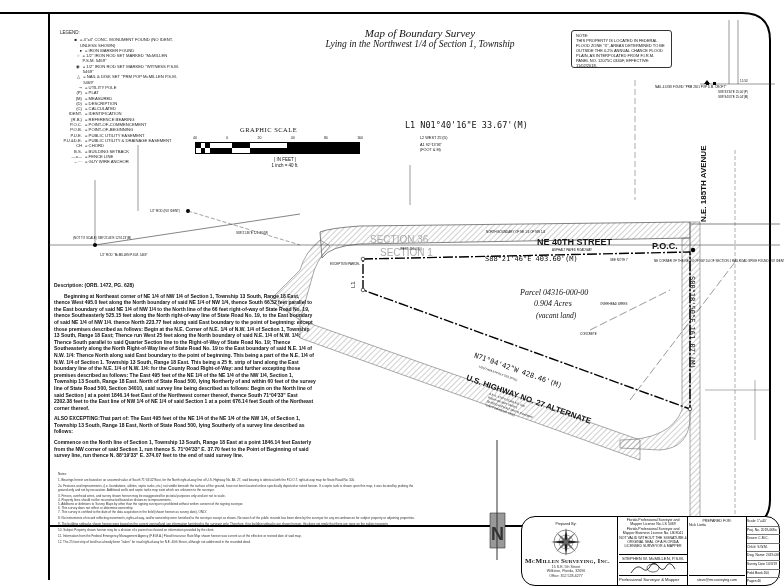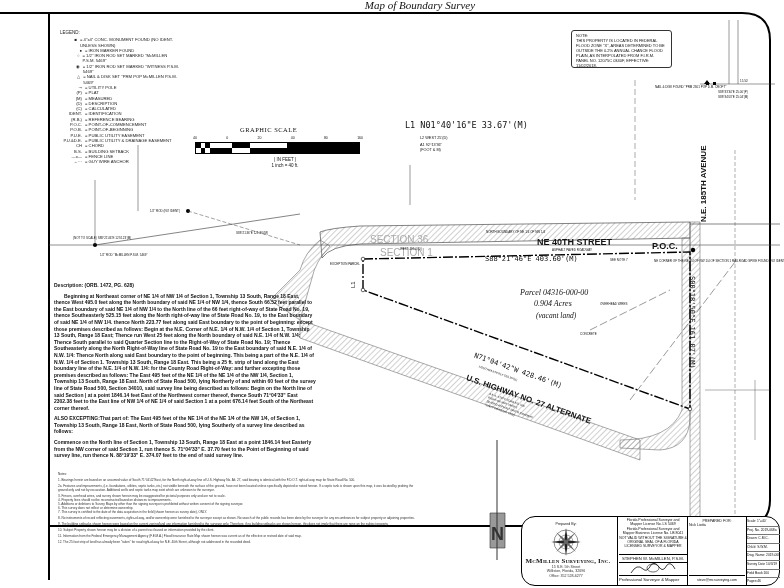--- a/index.html
+++ b/index.html
@@ -1,18 +1,18 @@
 <!DOCTYPE html>
 <html><head>
 <meta charset="utf-8">
 <style>
   html,body{margin:0;padding:0;background:#fff;}
   body{width:784px;height:588px;position:relative;overflow:hidden;font-family:"Liberation Sans",sans-serif;color:#111;}
   .sheet{position:absolute;left:0;top:0;width:784px;height:588px;}
-  .title{position:absolute;left:300px;top:0;width:240px;text-align:center;font-family:"Liberation Serif",serif;font-style:italic;line-height:11px;}
+  .title{position:absolute;left:300px;top:28px;width:240px;text-align:center;font-family:"Liberation Serif",serif;font-style:italic;line-height:11px;}
   .title .t1{font-size:11px;}
   .title .t2{font-size:9.5px;}
   .legend{position:absolute;left:60px;top:30px;width:120px;font-size:4.2px;line-height:5.3px;color:#222;}
   .legend .hd{font-size:4.5px;margin-bottom:2px;}
   .legend .row{display:flex;gap:3px;}
   .legend .sym{width:22px;text-align:right;}
   .flood{position:absolute;left:571px;top:30px;width:101px;height:38px;border:1px solid #333;font-size:4px;line-height:5px;padding:2px 4px;box-sizing:border-box;border-radius:3px;}
   .gs{position:absolute;left:240px;top:126px;font-family:"Liberation Serif",serif;font-size:6.5px;letter-spacing:.5px;}
   .scalebar{position:absolute;left:195px;top:142px;width:165px;height:12px;border:1px solid #000;box-sizing:border-box;}
   .scalebar .r1,.scalebar .r2{position:absolute;left:0;width:100%;height:50%;display:flex;}
@@ -25,21 +25,21 @@
   .desc p{margin:0 0 4px 0;}
   .desc .h{margin-bottom:4px;}
   .desc .ind{text-indent:10px;}
   .notes{position:absolute;left:58px;top:472px;width:360px;font-size:3.1px;line-height:4px;color:#333;}
   .notes p{margin:0 0 2px 0;}
   svg.map{position:absolute;left:0;top:0;}
   .lbl{font-family:"Liberation Sans",sans-serif;}
   .tb{position:absolute;left:521px;top:516px;width:259px;height:71px;}
   .tb .box{position:absolute;left:0;top:0;width:259px;height:70px;border:1.5px solid #000;border-radius:14px;background:#fff;box-sizing:border-box;}
   .tb .col{position:absolute;top:0;height:70px;border-left:1px solid #000;}
-  .logo-name{position:absolute;left:4px;top:41px;width:86px;text-align:center;font-family:"Liberation Serif",serif;font-weight:bold;font-size:7px;font-variant:small-caps;letter-spacing:.2px;}
+  .logo-name{position:absolute;left:4px;top:41px;width:86px;font-family:"Liberation Serif",serif;font-weight:bold;font-size:7px;font-variant:small-caps;letter-spacing:.2px;}
   .logo-addr{position:absolute;left:10px;top:49px;width:70px;text-align:center;font-size:3.6px;line-height:4.3px;color:#333;}
   .prep{position:absolute;left:20px;top:6px;width:50px;text-align:center;font-size:3.6px;}
   .lic{position:absolute;left:98px;top:2px;width:68px;text-align:center;font-size:3.5px;line-height:4.4px;}
   .signer{position:absolute;left:98px;top:38px;width:68px;text-align:center;font-size:4.2px;border-top:1px solid #000;border-bottom:1px solid #000;padding:1px 0;}
   .prof{position:absolute;left:98px;top:59px;width:68px;font-size:4.2px;border-top:1px solid #000;padding-top:1px;}
   .prepfor{position:absolute;left:168px;top:3px;width:56px;font-size:3.6px;}
   .prepfor .h{text-align:center;}
   .email{position:absolute;left:168px;top:59px;width:56px;font-size:3.6px;border-top:1px solid #000;padding-top:2px;text-align:center;}
   .meta{position:absolute;left:226px;top:2px;width:33px;font-size:3.3px;}
   .meta div{border-bottom:1px solid #777;height:7.6px;line-height:7.6px;white-space:nowrap;overflow:hidden;}
@@ -144,20 +144,21 @@
       <text x="654" y="262" font-size="3">NE CORNER OF THE NE 1/4 OF NW 1/4 OF SECTION 1 RAILROAD SPIKE FOUND (NO IDENT)</text>
       <text x="655" y="88" font-size="3">NAIL &amp; DISK FOUND "PRM 2301 POP D.M. CROFT"</text>
       <text x="718" y="93" font-size="3">S88°33'34"E 25.00'(P)</text>
       <text x="718" y="98" font-size="3">S88°34'03"E 25.04'(M)</text>
       <text x="740" y="82" font-size="3">15.50'</text>
     </g>
   </svg>
 
   <div class="title">
     <div class="t1">Map of Boundary Survey</div>
+    <div class="t2">Lying in the Northwest 1/4 of Section 1, Township</div>
   </div>
 
   <div class="legend">
     <div class="hd">LEGEND:</div>
     <div class="row">
         <span class="sym">■</span>
         <span>= 4"x4" CONC. MONUMENT FOUND (NO IDENT. UNLESS SHOWN)</span>
       </div>
     <div class="row">
         <span class="sym">●</span>

